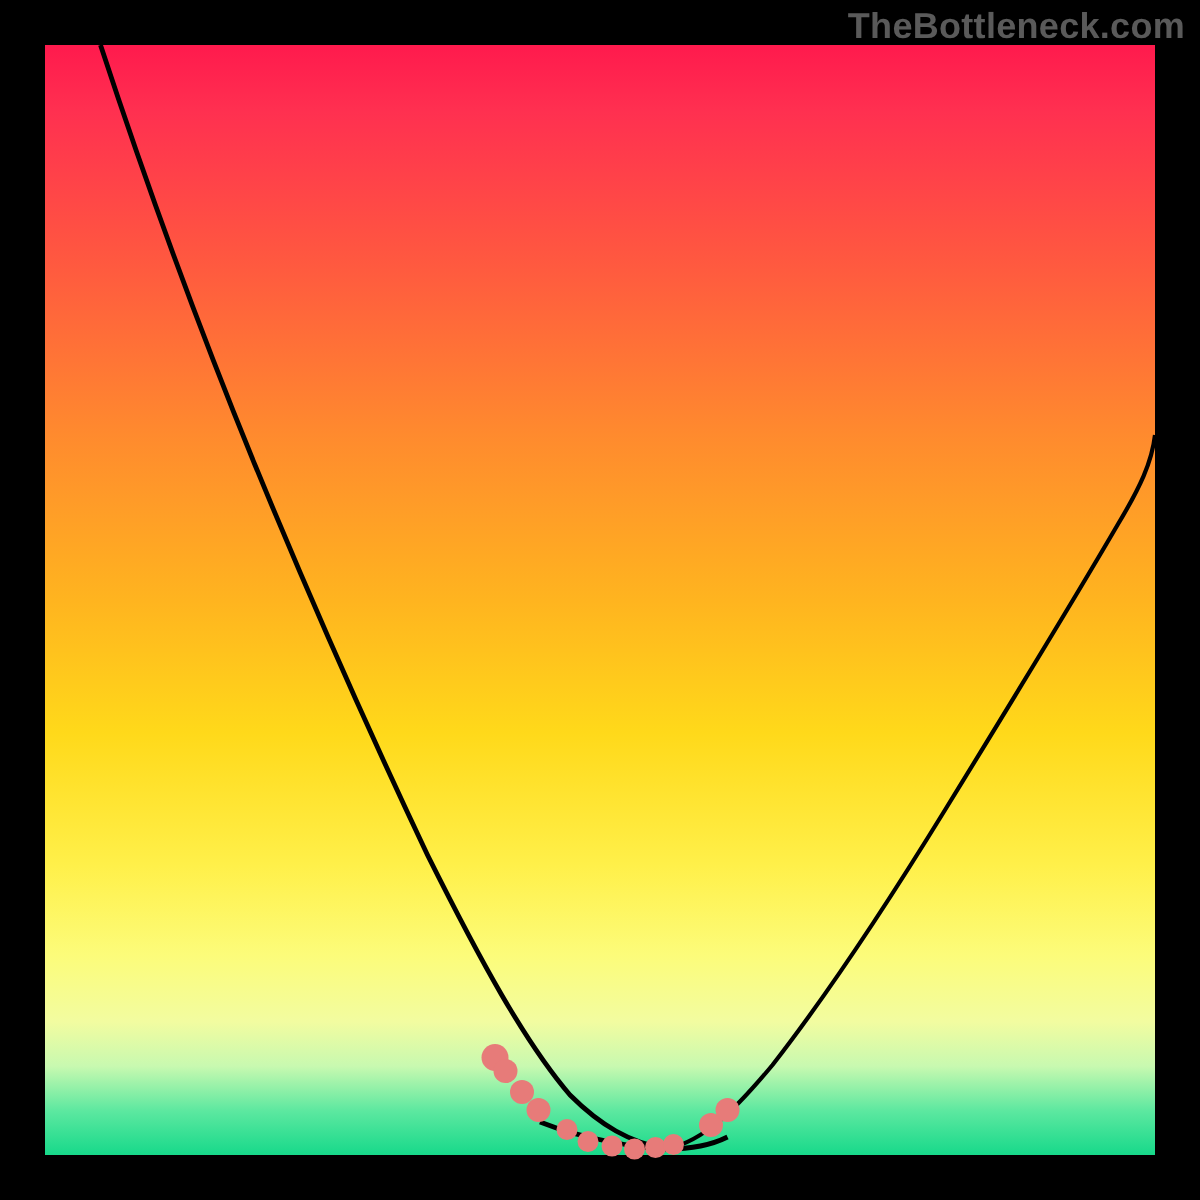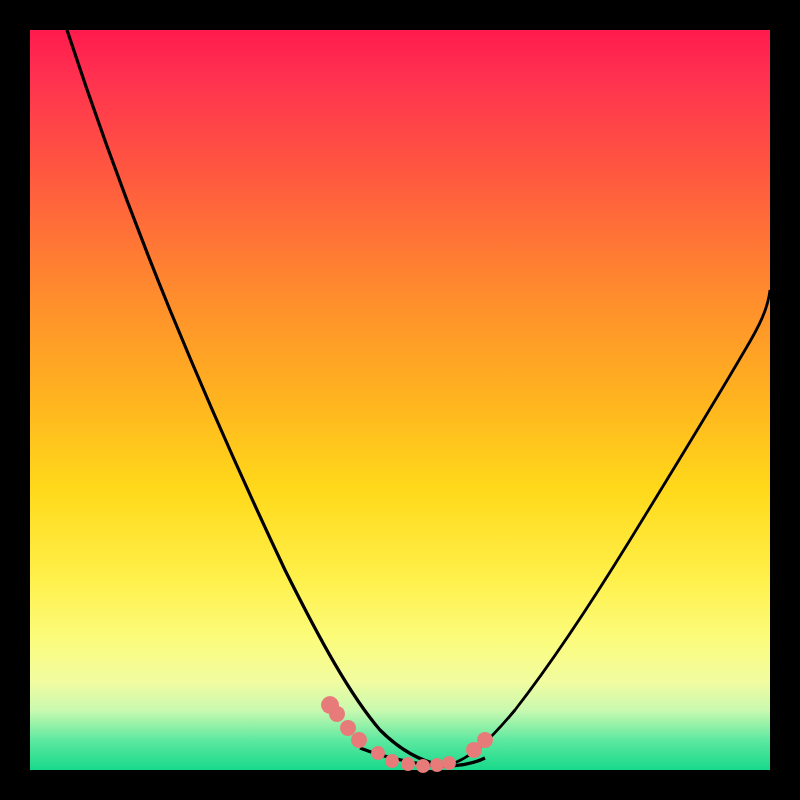--- a/index.html
+++ b/index.html
@@ -50,20 +50,21 @@
     overflow: visible;
   }
   .curve { fill: none; stroke: #000; stroke-width: 3.2; }
   .curve.right { stroke-width: 2.8; }
   .marker { fill: #e77b79; }
 </style>
 </head>
 <body>
 
 <div class="frame">
+  <div class="watermark">TheBottleneck.com</div>
 
   <div class="plot-area">
     <svg class="curves" viewBox="0 0 740 740">
 
       <path class="curve" d="M 37 0
            C 60 70, 95 170, 140 280
            C 175 365, 210 445, 255 540
            C 290 610, 320 665, 350 700
            C 370 720, 390 732, 415 736"></path>
 

